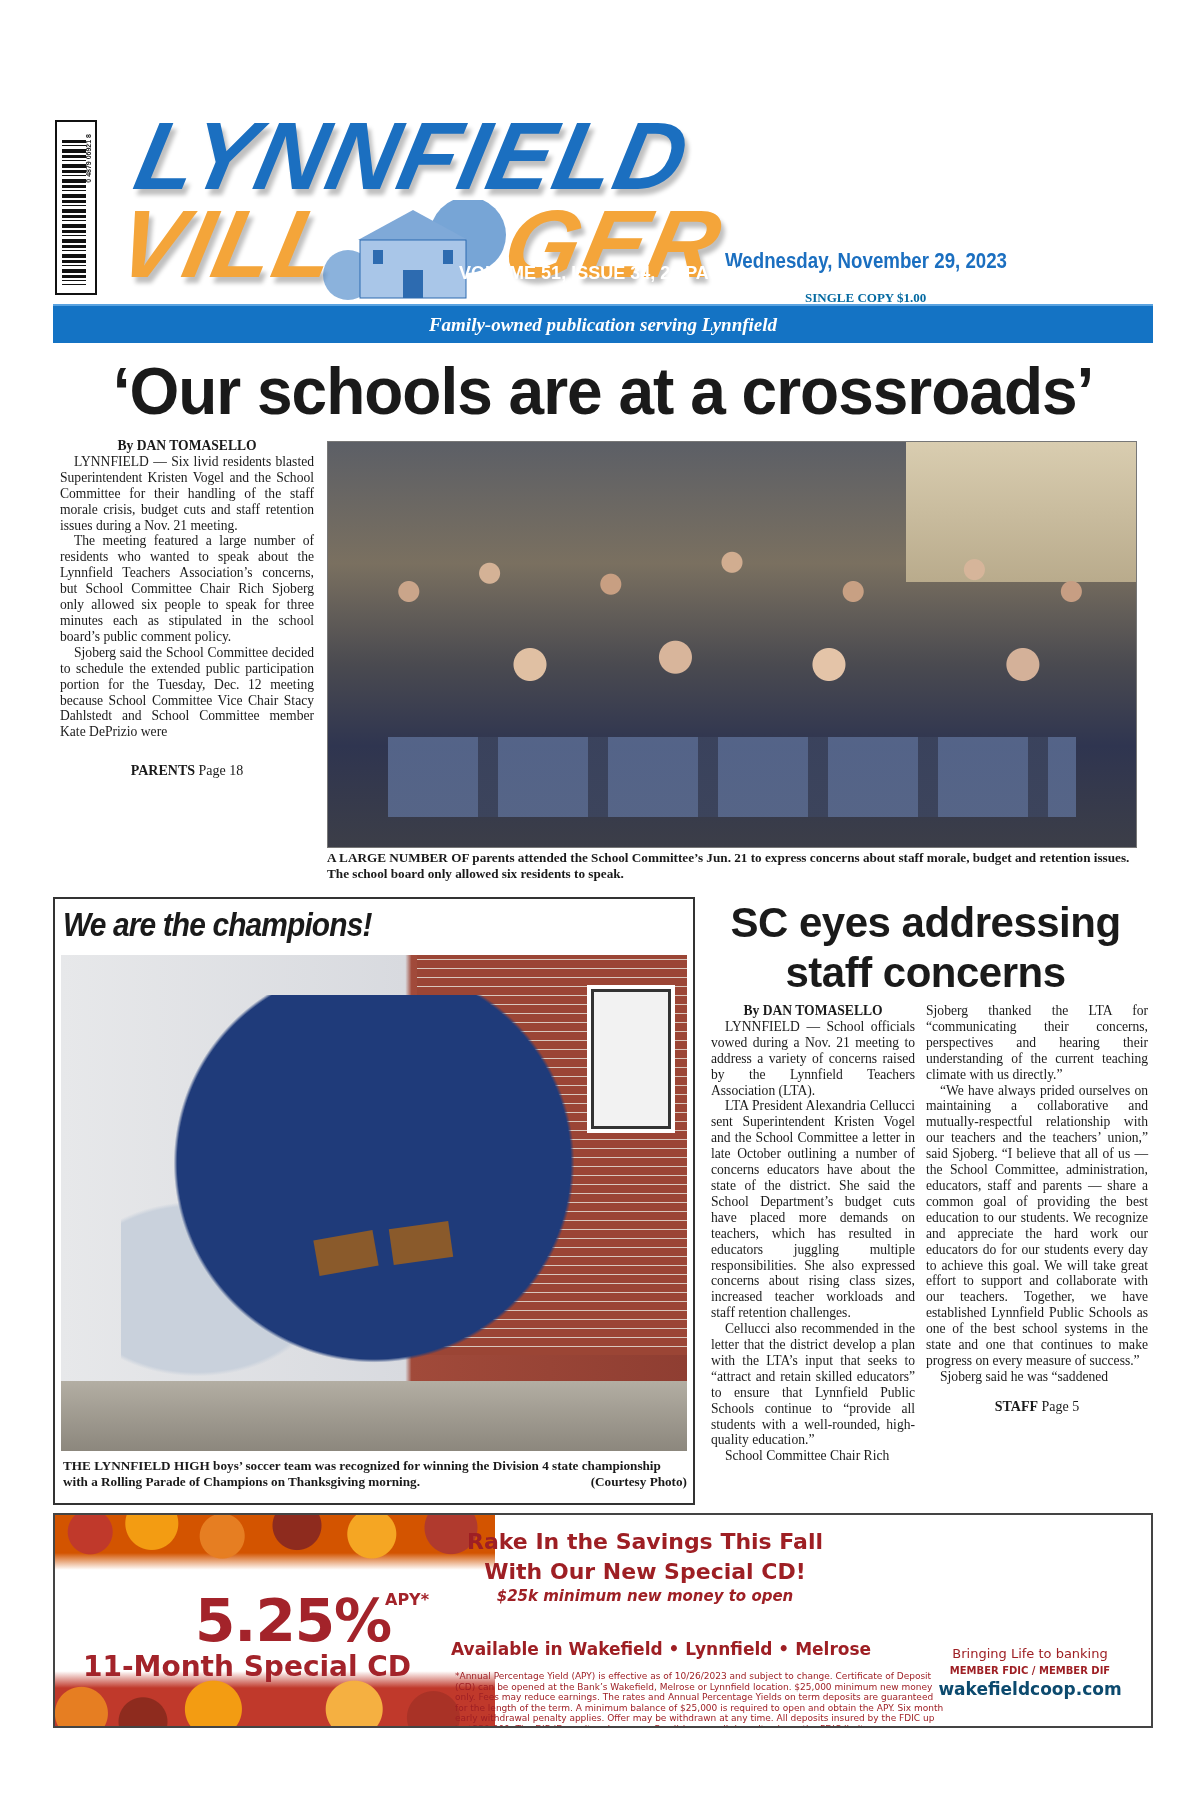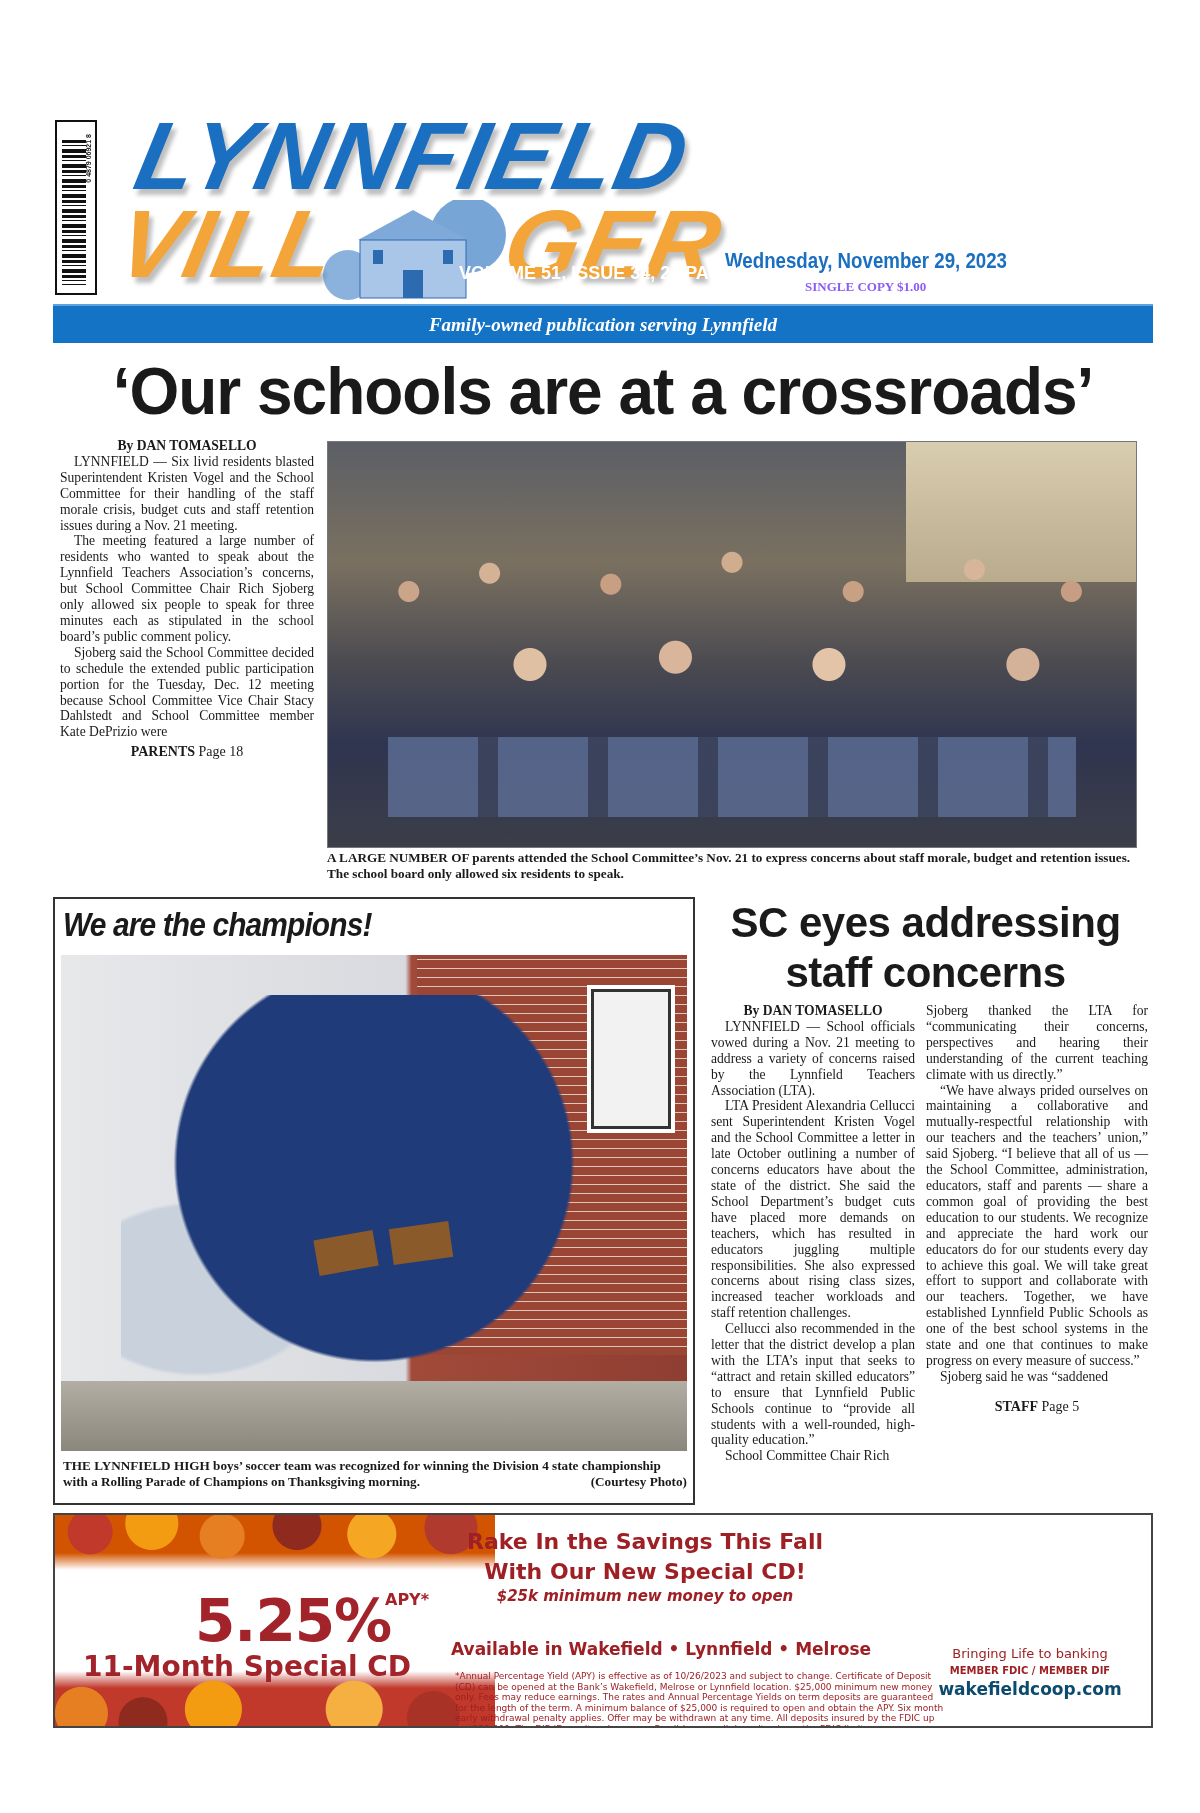--- a/index.html
+++ b/index.html
@@ -8,21 +8,21 @@
 
   
   .barcode { left:55px; top:120px; width:42px; height:175px; border:2px solid #111; box-sizing:border-box; background:#fff; }
   .barcode .bars { position:absolute; left:5px; top:18px; width:24px; height:145px;
     background:repeating-linear-gradient(180deg,#111 0 3px,#fff 3px 5px,#111 5px 6px,#fff 6px 9px,#111 9px 13px,#fff 13px 15px); }
   .barcode .digits { position:absolute; right:2px; top:12px; width:8px; font:bold 7px "Liberation Sans",sans-serif; writing-mode:vertical-rl; transform:rotate(180deg); }
   .logo-top { left:138px; top:108px; font:italic bold 96px "Liberation Sans", sans-serif; color:#1b6fc0; letter-spacing:2px; transform:skewX(-12deg); text-shadow:5px 6px 4px rgba(0,0,0,0.25); line-height:1; }
   .logo-bot { left:120px; top:196px; font:italic bold 96px "Liberation Sans", sans-serif; color:#f4a53a; letter-spacing:2px; transform:skewX(-12deg); text-shadow:5px 6px 4px rgba(0,0,0,0.25); line-height:1; white-space:pre; }
   .house { left:318px; top:200px; width:190px; height:100px; }
   .date { left:725px; top:248px; font:bold 22px "Liberation Sans", sans-serif; color:#1b6fc0; transform:scaleX(0.85); transform-origin:left; }
-  .price { left:805px; top:279px; font:bold 13px "Liberation Serif", serif; color:#8b5cf6; }
+  .price { left:805px; top:290px; font:bold 13px "Liberation Serif", serif; color:#0369a1; }
   .banner { left:53px; top:304px; width:1100px; height:39px; background:#1473c4; border-top:2px solid #5aa3e0; color:#fff; display:flex; align-items:center; justify-content:center; font:bold 18px "Liberation Sans", sans-serif; white-space:nowrap; box-sizing:border-box;flex-direction:column; }
   .banner .it { font:italic bold 19px "Liberation Serif", serif; margin:9px 6px; }
   .banner .dot { margin:0 6px; }
 
   
   .headline { left:53px; top:356px; width:1100px; text-align:center; font:bold 64px "Liberation Sans", sans-serif; letter-spacing:-1px; line-height:1.1; transform:scaleY(1.05); }
 
   
   .col { font-size:13.6px; line-height:15.9px; text-align:justify; }
   .col p { margin:0; text-indent:14px; }
@@ -126,29 +126,29 @@
   <span>LYNNFIELDNEWS@WAKEFIELDITEM.COM</span>
 </div>
 
 <div class="abs headline">‘Our schools are at a crossroads’</div>
 
 <div class="abs col a1">
   <p class="byline">By DAN TOMASELLO</p>
   <p>LYNNFIELD — Six livid residents blasted Superintendent Kristen Vogel and the School Committee for their handling of the staff morale crisis, budget cuts and staff retention issues during a Nov. 21 meeting.</p>
   <p>The meeting featured a large number of residents who wanted to speak about the Lynnfield Teachers Association’s concerns, but School Committee Chair Rich Sjoberg only allowed six people to speak for three minutes each as stipulated in the school board’s public comment policy.</p>
   <p>Sjoberg said the School Committee decided to schedule the extended public participation portion for the Tuesday, Dec. 12 meeting because School Committee Vice Chair Stacy Dahlstedt and School Committee member Kate DePrizio were</p>
-  <p class="jump" style="margin-top:4px;text-indent:0"><b>PARENTS</b> <span>Page 18</span></p>
+  <p class="jump" style="margin-top:23px;text-indent:0"><b>PARENTS</b> <span>Page 18</span></p>
 </div>
 
 <div class="abs photo1">
   <div class="wall"></div>
   <div class="crowd"></div>
   <div class="chairs"></div>
 </div>
-<div class="abs cap1">A LARGE NUMBER OF parents attended the School Committee’s Nov. 21 to express concerns about staff morale, budget and retention issues. The school board only allowed six residents to speak.</div>
+<div class="abs cap1">A LARGE NUMBER OF parents attended the School Committee’s Jun. 21 to express concerns about staff morale, budget and retention issues. The school board only allowed six residents to speak.</div>
 
 <div class="abs champ"></div>
 <div class="abs champ-title">We are the champions!</div>
 <div class="abs photo2">
   <div class="brick"></div>
   <div class="window"></div>
   <div class="steps"></div>
   <div class="team"></div>
   <div class="plaque1"></div>
   <div class="plaque2"></div>

